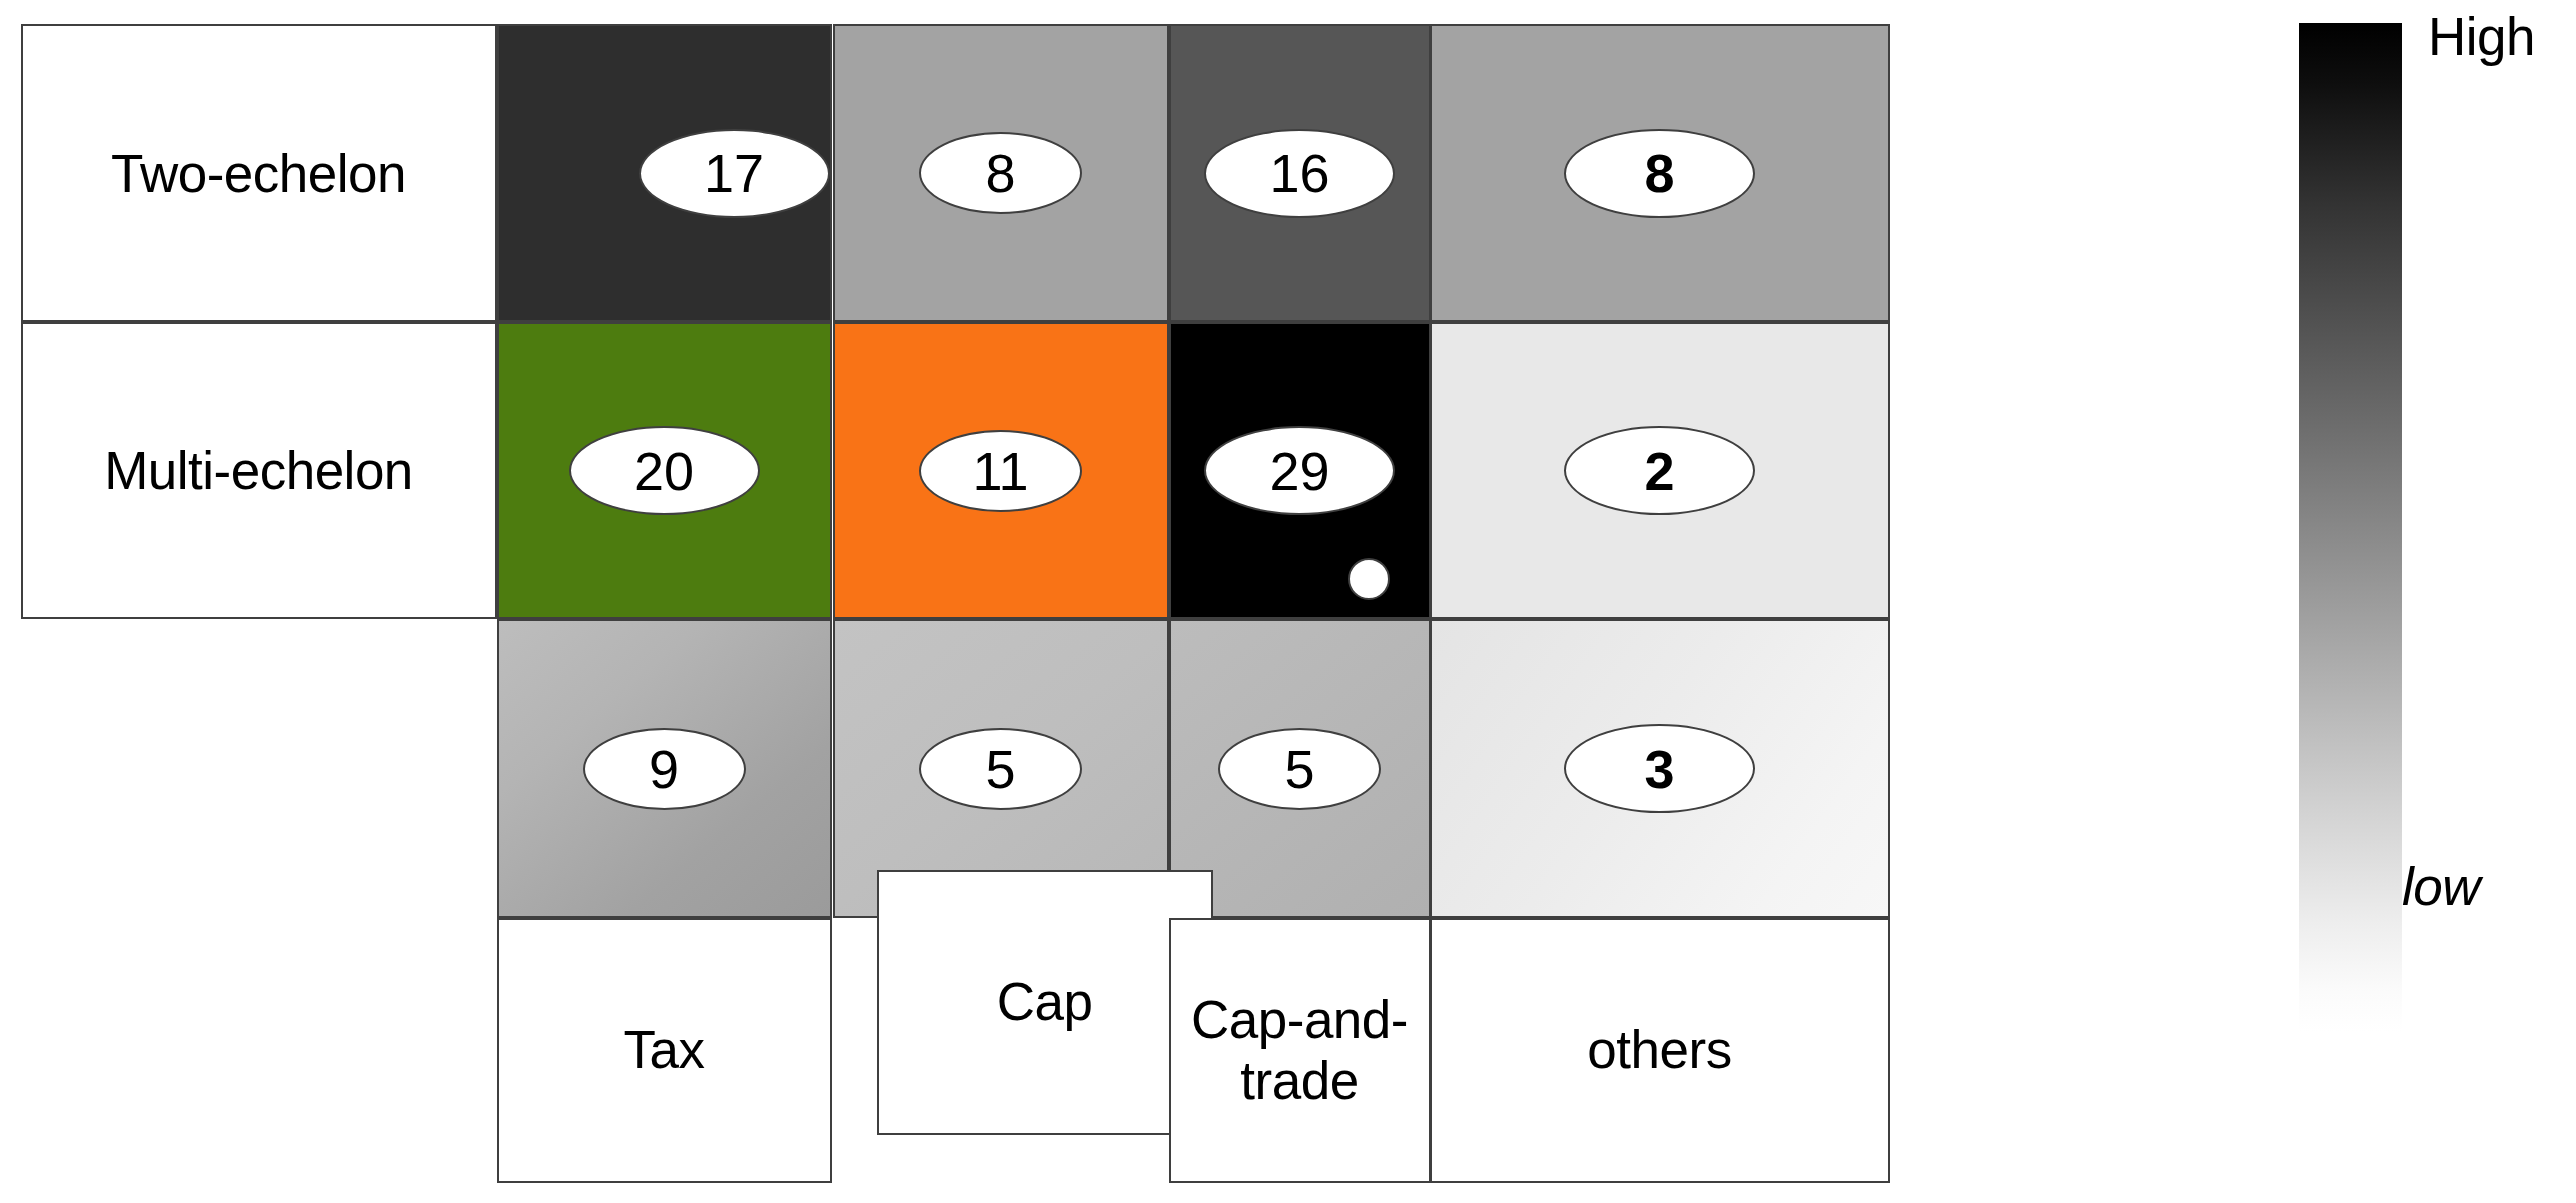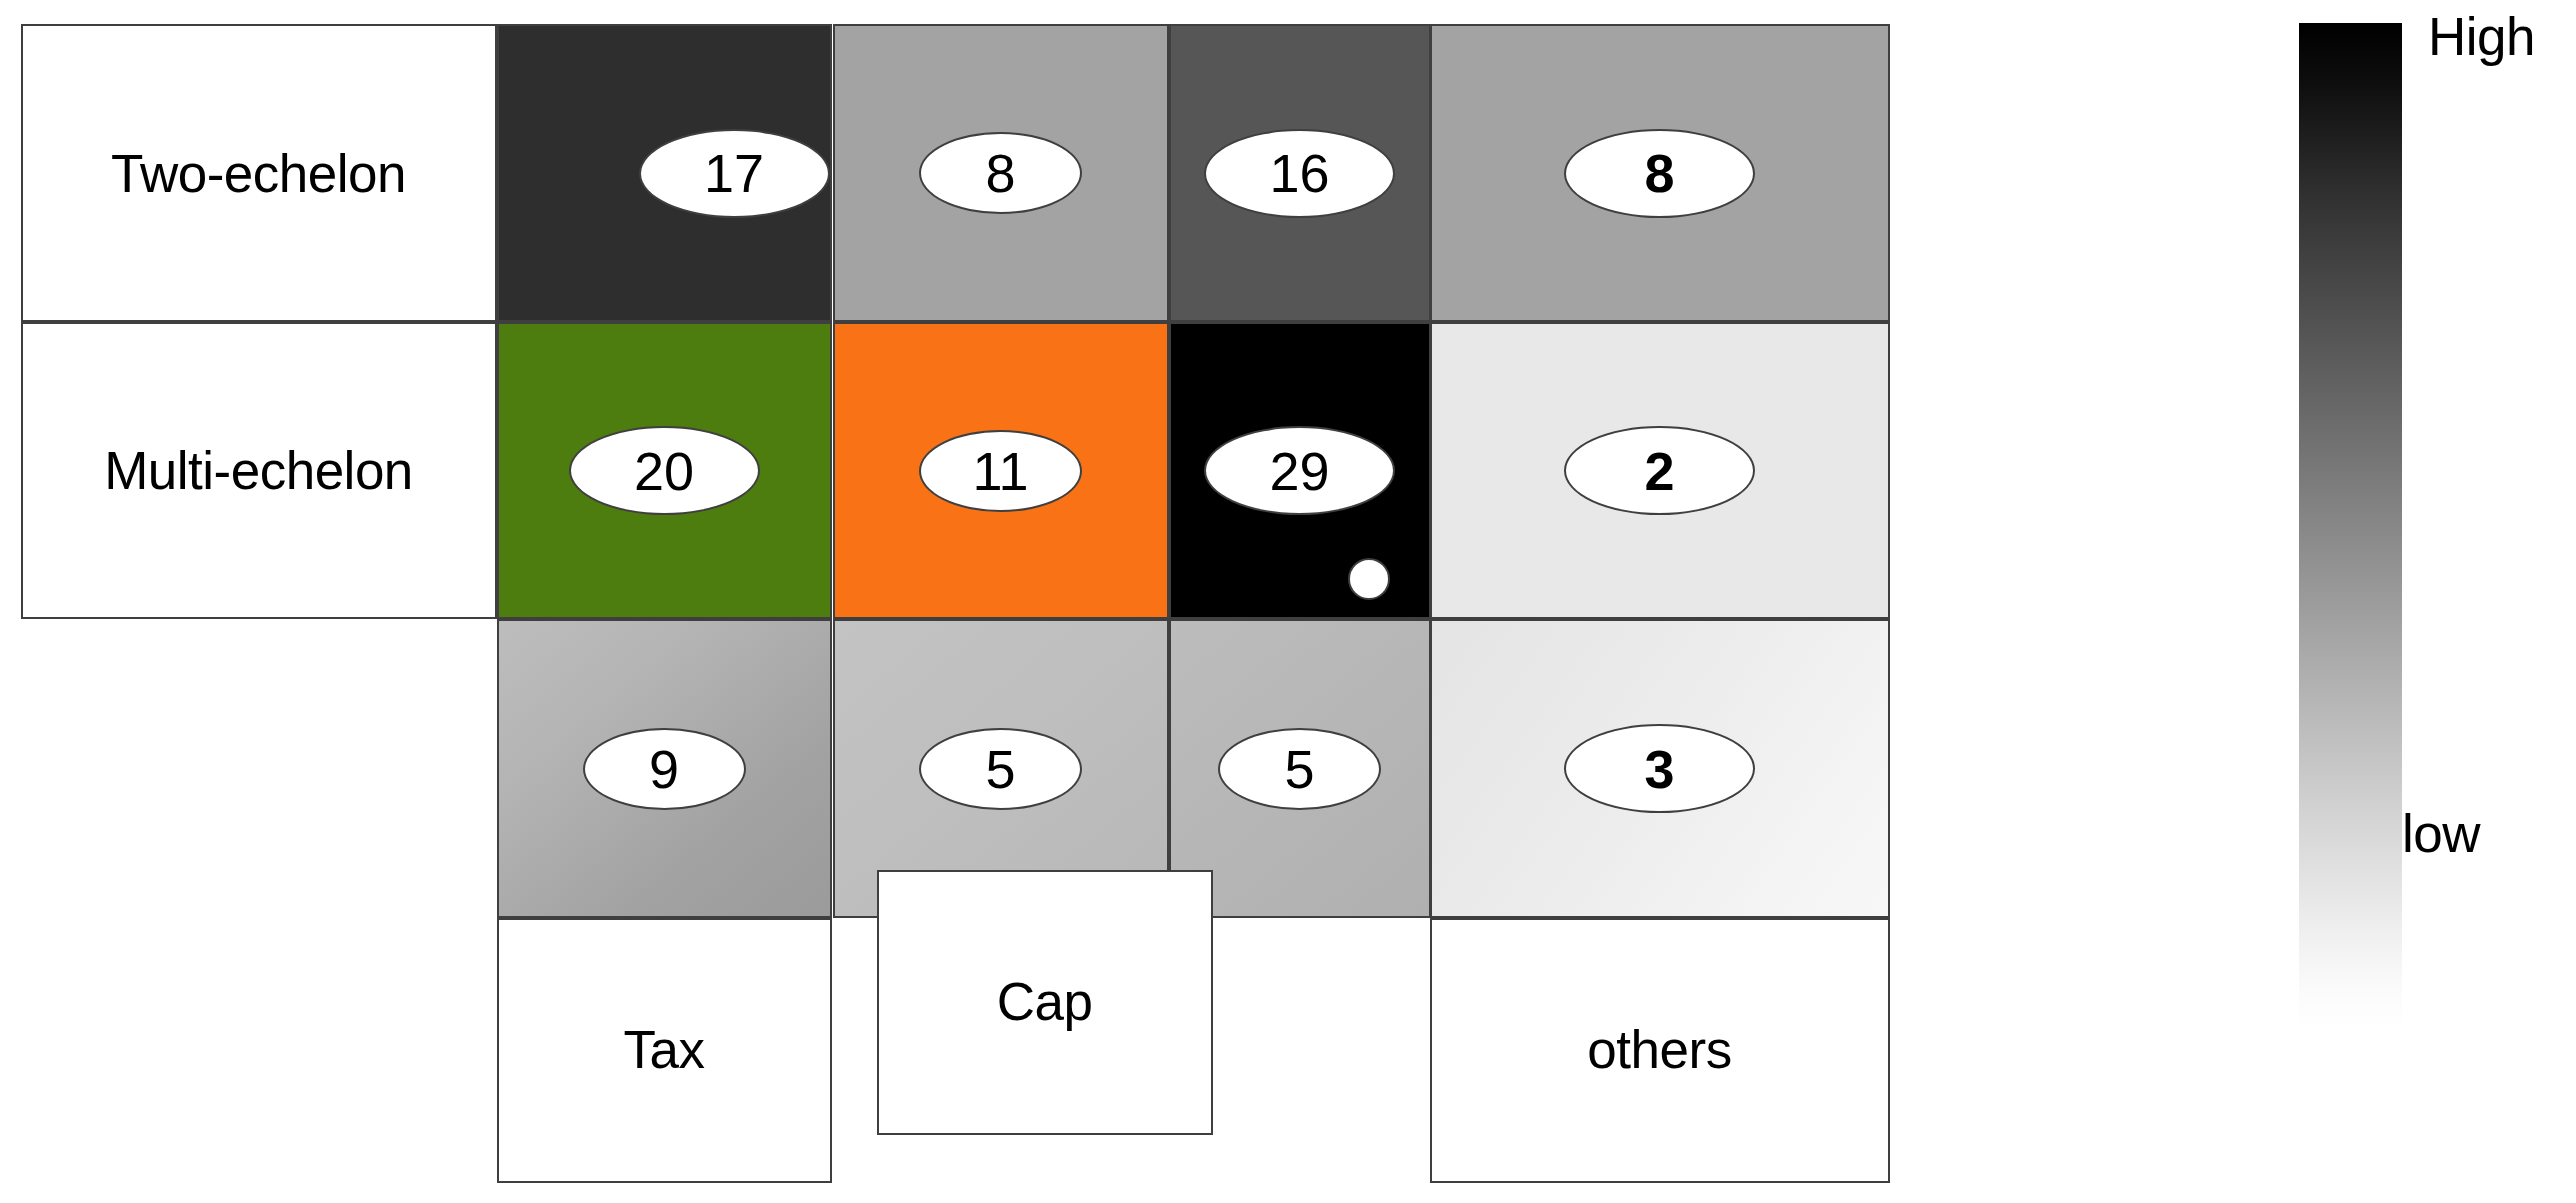--- a/index.html
+++ b/index.html
@@ -87,21 +87,21 @@
     width:103px; height:1009px;
     background:linear-gradient(to bottom,#000000 0%,#0e0e0e 6%,#333333 18%,#6d6d6d 40%,#a8a8a8 62%,#d2d2d2 78%,#ededed 89%,#fbfbfb 96%,#ffffff 100%);
   }
   .cb-label{
     position:absolute;
     font-size:53px;
     letter-spacing:-0.5px;
     white-space:nowrap;
   }
   #cb-high{left:2428px;top:5.6px;}
-  #cb-low{left:2402px;top:803px;}
+  #cb-low{left:2402px;top:856px;font-style:italic;}
 </style>
 </head>
 <body>
 
 <div id="stage">
 
   <div class="grid">
 
     <div class="cell rowlabel" style="left:0px;top:0px;width:476px;height:298px;">
       <span>Two-echelon</span>
@@ -188,20 +188,26 @@
     <div class="cell nb" style="left:0px;top:894px;width:476px;height:265px;background:#ffffff;"></div>
 
     <div class="cell collabel" style="left:476px;top:894px;width:335px;height:265px;justify-content:center;">
       <span>Tax</span>
     </div>
 
     <div class="cell collabel" style="left:812px;top:846px;width:336px;height:265px;margin-left:44px;">
       <span>Cap</span>
     </div>
 
+    <div class="cell collabel" style="left:1148px;top:894px;width:262px;height:265px;">
+      <span>
+        <span>Cap-and-</span><br>
+        <span>trade</span>
+      </span>
+    </div>
 
     <div class="cell collabel" style="left:1409px;top:894px;width:460px;height:265px;">
       <span>others</span>
     </div>
 
   </div>
 
 
   <div class="colorbar"></div>
 

